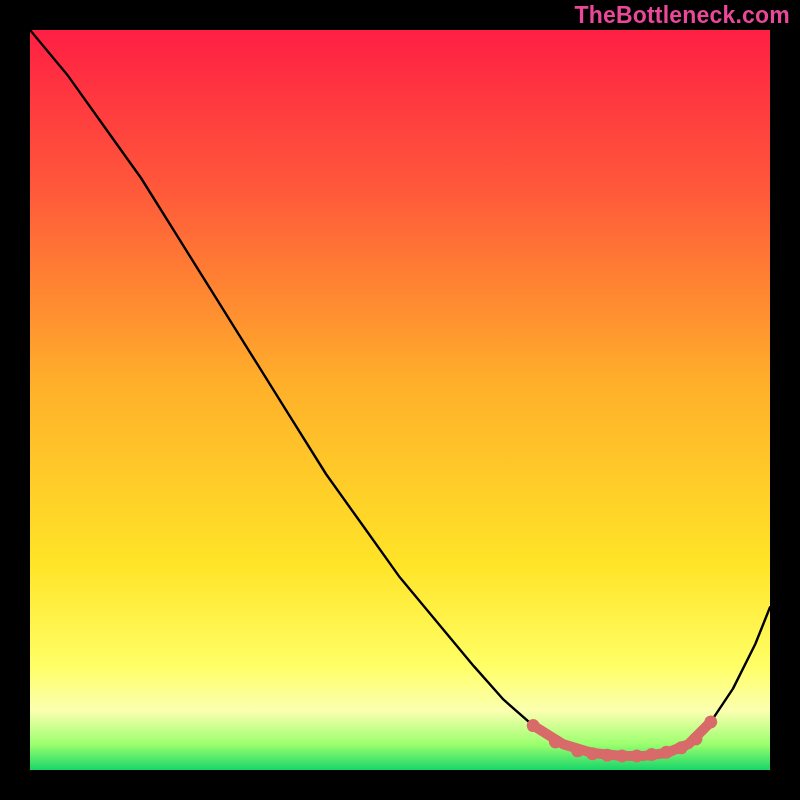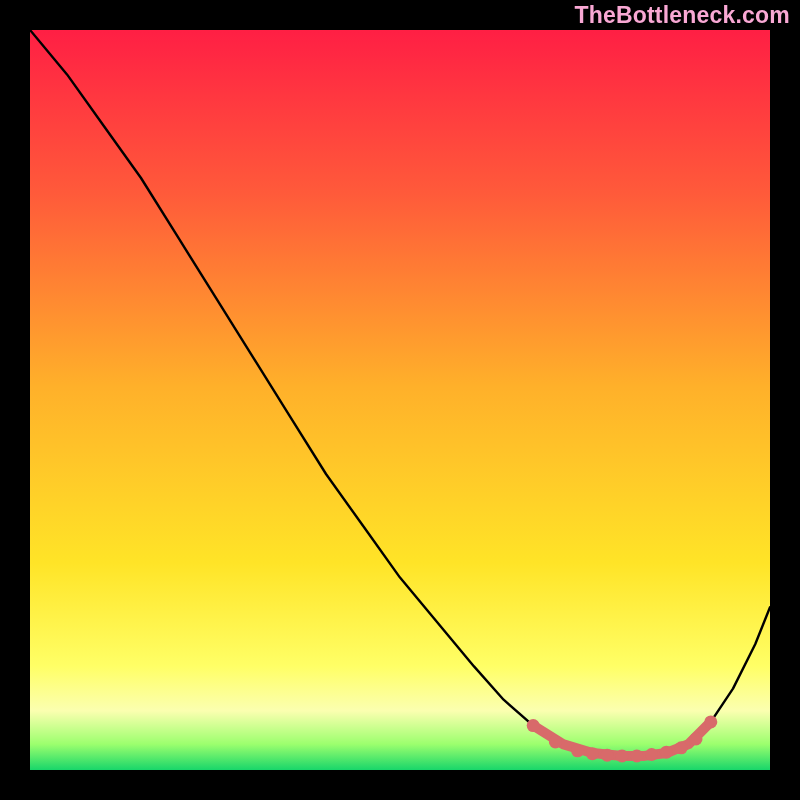--- a/index.html
+++ b/index.html
@@ -13,21 +13,21 @@
   }
   .frame {
     position: relative;
     width: 800px;
     height: 800px;
   }
   .watermark {
     position: absolute;
     top: 2px;
     right: 10px;
-    color: #f9a8d4;
+    color: #ec4899;
     font-size: 23px;
     font-weight: 600;
     letter-spacing: 0.2px;
     z-index: 10;
   }
   svg.plot {
     position: absolute;
     left: 0;
     top: 0;
   }

